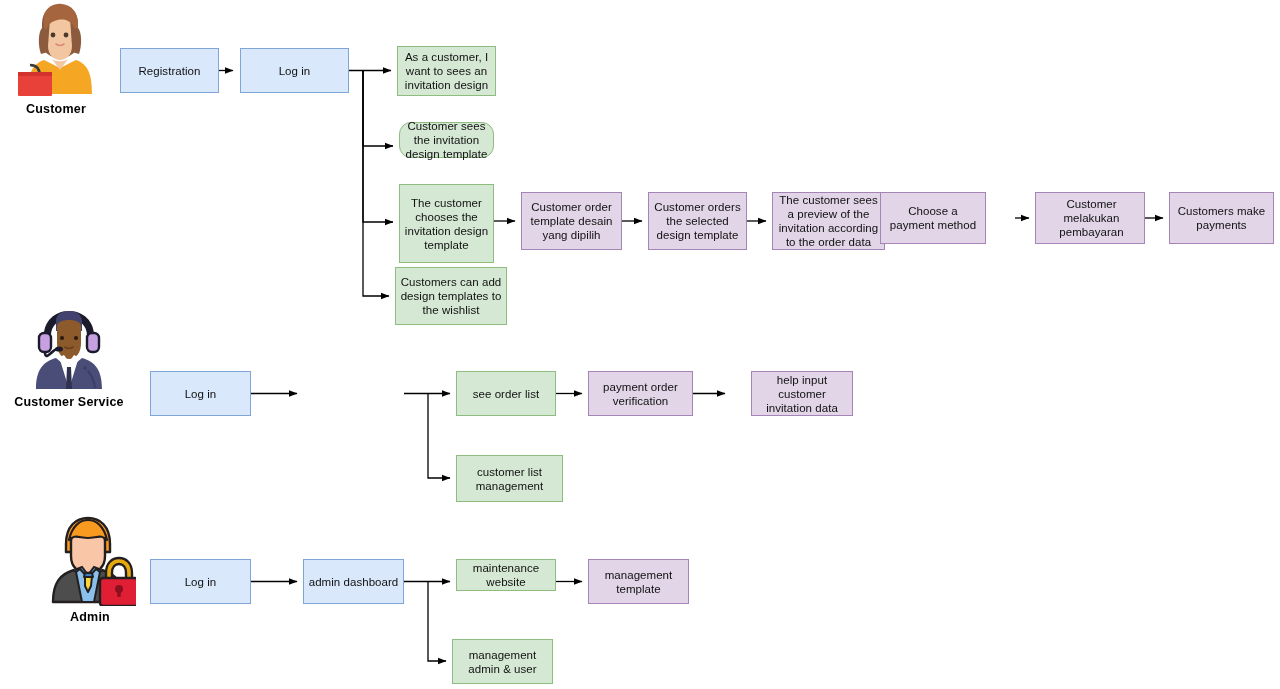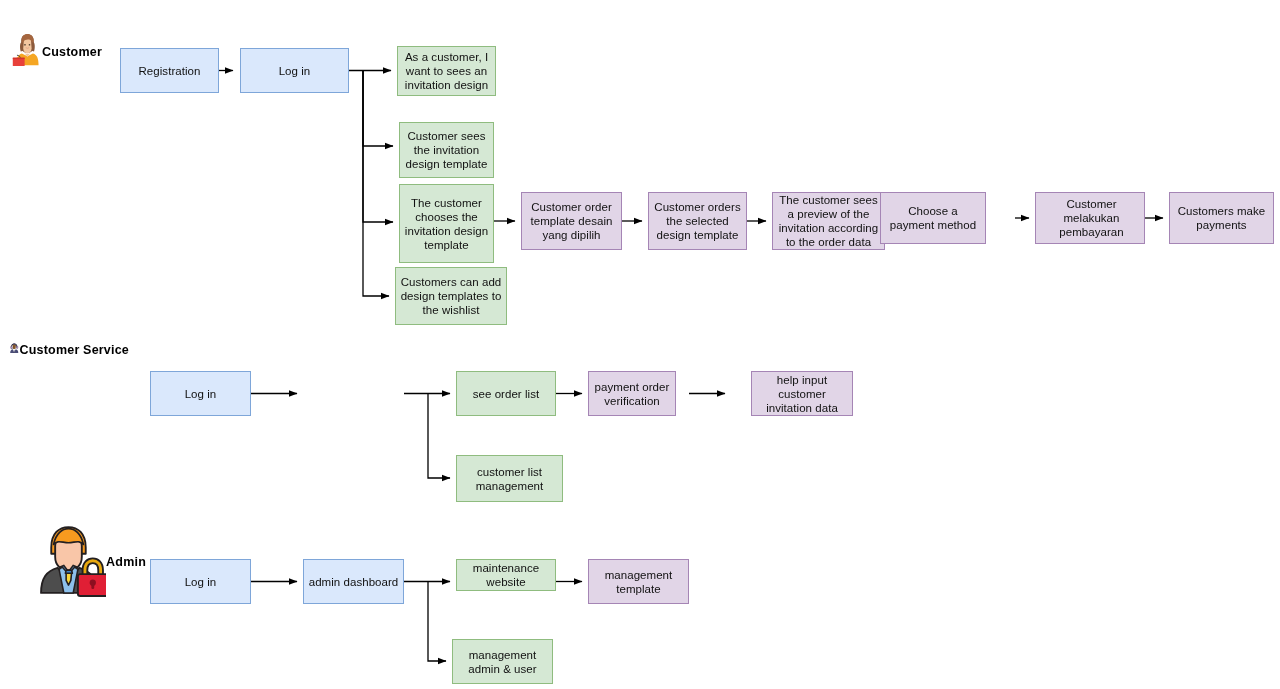--- a/index.html
+++ b/index.html
@@ -45,21 +45,21 @@
     letter-spacing: 0.05px;
   }
   .node .label { display: block; }
   .node.blue  { background: #dae8fc; border-color: #7ea6d9; }
   .node.green { background: #d5e8d4; border-color: #8fbc7f; }
   .node.purple{ background: #e1d5e7; border-color: #a585b5; }
 
   .actor {
     position: absolute;
     display: flex;
-    flex-direction: row;
+    flex-direction: column;
     align-items: center;
   }
   .actor .caption {
     font-size: 12.5px;
     font-weight: bold;
     color: #000;
     margin-top: 4px;
     white-space: nowrap;
     letter-spacing: 0.2px;
   }
@@ -166,21 +166,21 @@
 
   <div class="node blue" style="left:120px; top:48px; width:99px; height:45px;">
     <span class="label">Registration</span>
   </div>
   <div class="node blue" style="left:240px; top:48px; width:109px; height:45px;">
     <span class="label">Log in</span>
   </div>
   <div class="node green" style="left:397px; top:46px; width:99px; height:50px;">
     <span class="label">As a customer, I want to sees an invitation design</span>
   </div>
-  <div class="node green" style="left:399px; top:122px; width:95px; height:56px;">
+  <div class="node green" style="left:399px; top:122px; width:95px; height:36px;border-radius:12px;">
     <span class="label">Customer sees the invitation design template</span>
   </div>
   <div class="node green" style="left:399px; top:184px; width:95px; height:79px;">
     <span class="label">The customer chooses the invitation design template</span>
   </div>
   <div class="node green" style="left:395px; top:267px; width:112px; height:58px;">
     <span class="label">Customers can add design templates to the wishlist</span>
   </div>
   <div class="node purple" style="left:521px; top:192px; width:101px; height:58px;">
     <span class="label">Customer order template desain yang dipilih</span>
@@ -200,21 +200,21 @@
   <div class="node purple" style="left:1169px; top:192px; width:105px; height:52px;">
     <span class="label">Customers make payments</span>
   </div>
 
   <div class="node blue" style="left:150px; top:371px; width:101px; height:45px;">
     <span class="label">Log in</span>
   </div>
   <div class="node green" style="left:456px; top:371px; width:100px; height:45px;">
     <span class="label">see order list</span>
   </div>
-  <div class="node purple" style="left:588px; top:371px; width:88px; height:45px;">
+  <div class="node purple" style="left:588px; top:371px; width:105px; height:45px;">
     <span class="label">payment order verification</span>
   </div>
   <div class="node purple" style="left:731px; top:371px; width:102px; height:45px;margin-left:20px;">
     <span class="label">help input customer invitation data</span>
   </div>
   <div class="node green" style="left:456px; top:455px; width:107px; height:47px;">
     <span class="label">customer list management</span>
   </div>
 
   <div class="node blue" style="left:150px; top:559px; width:101px; height:45px;">

